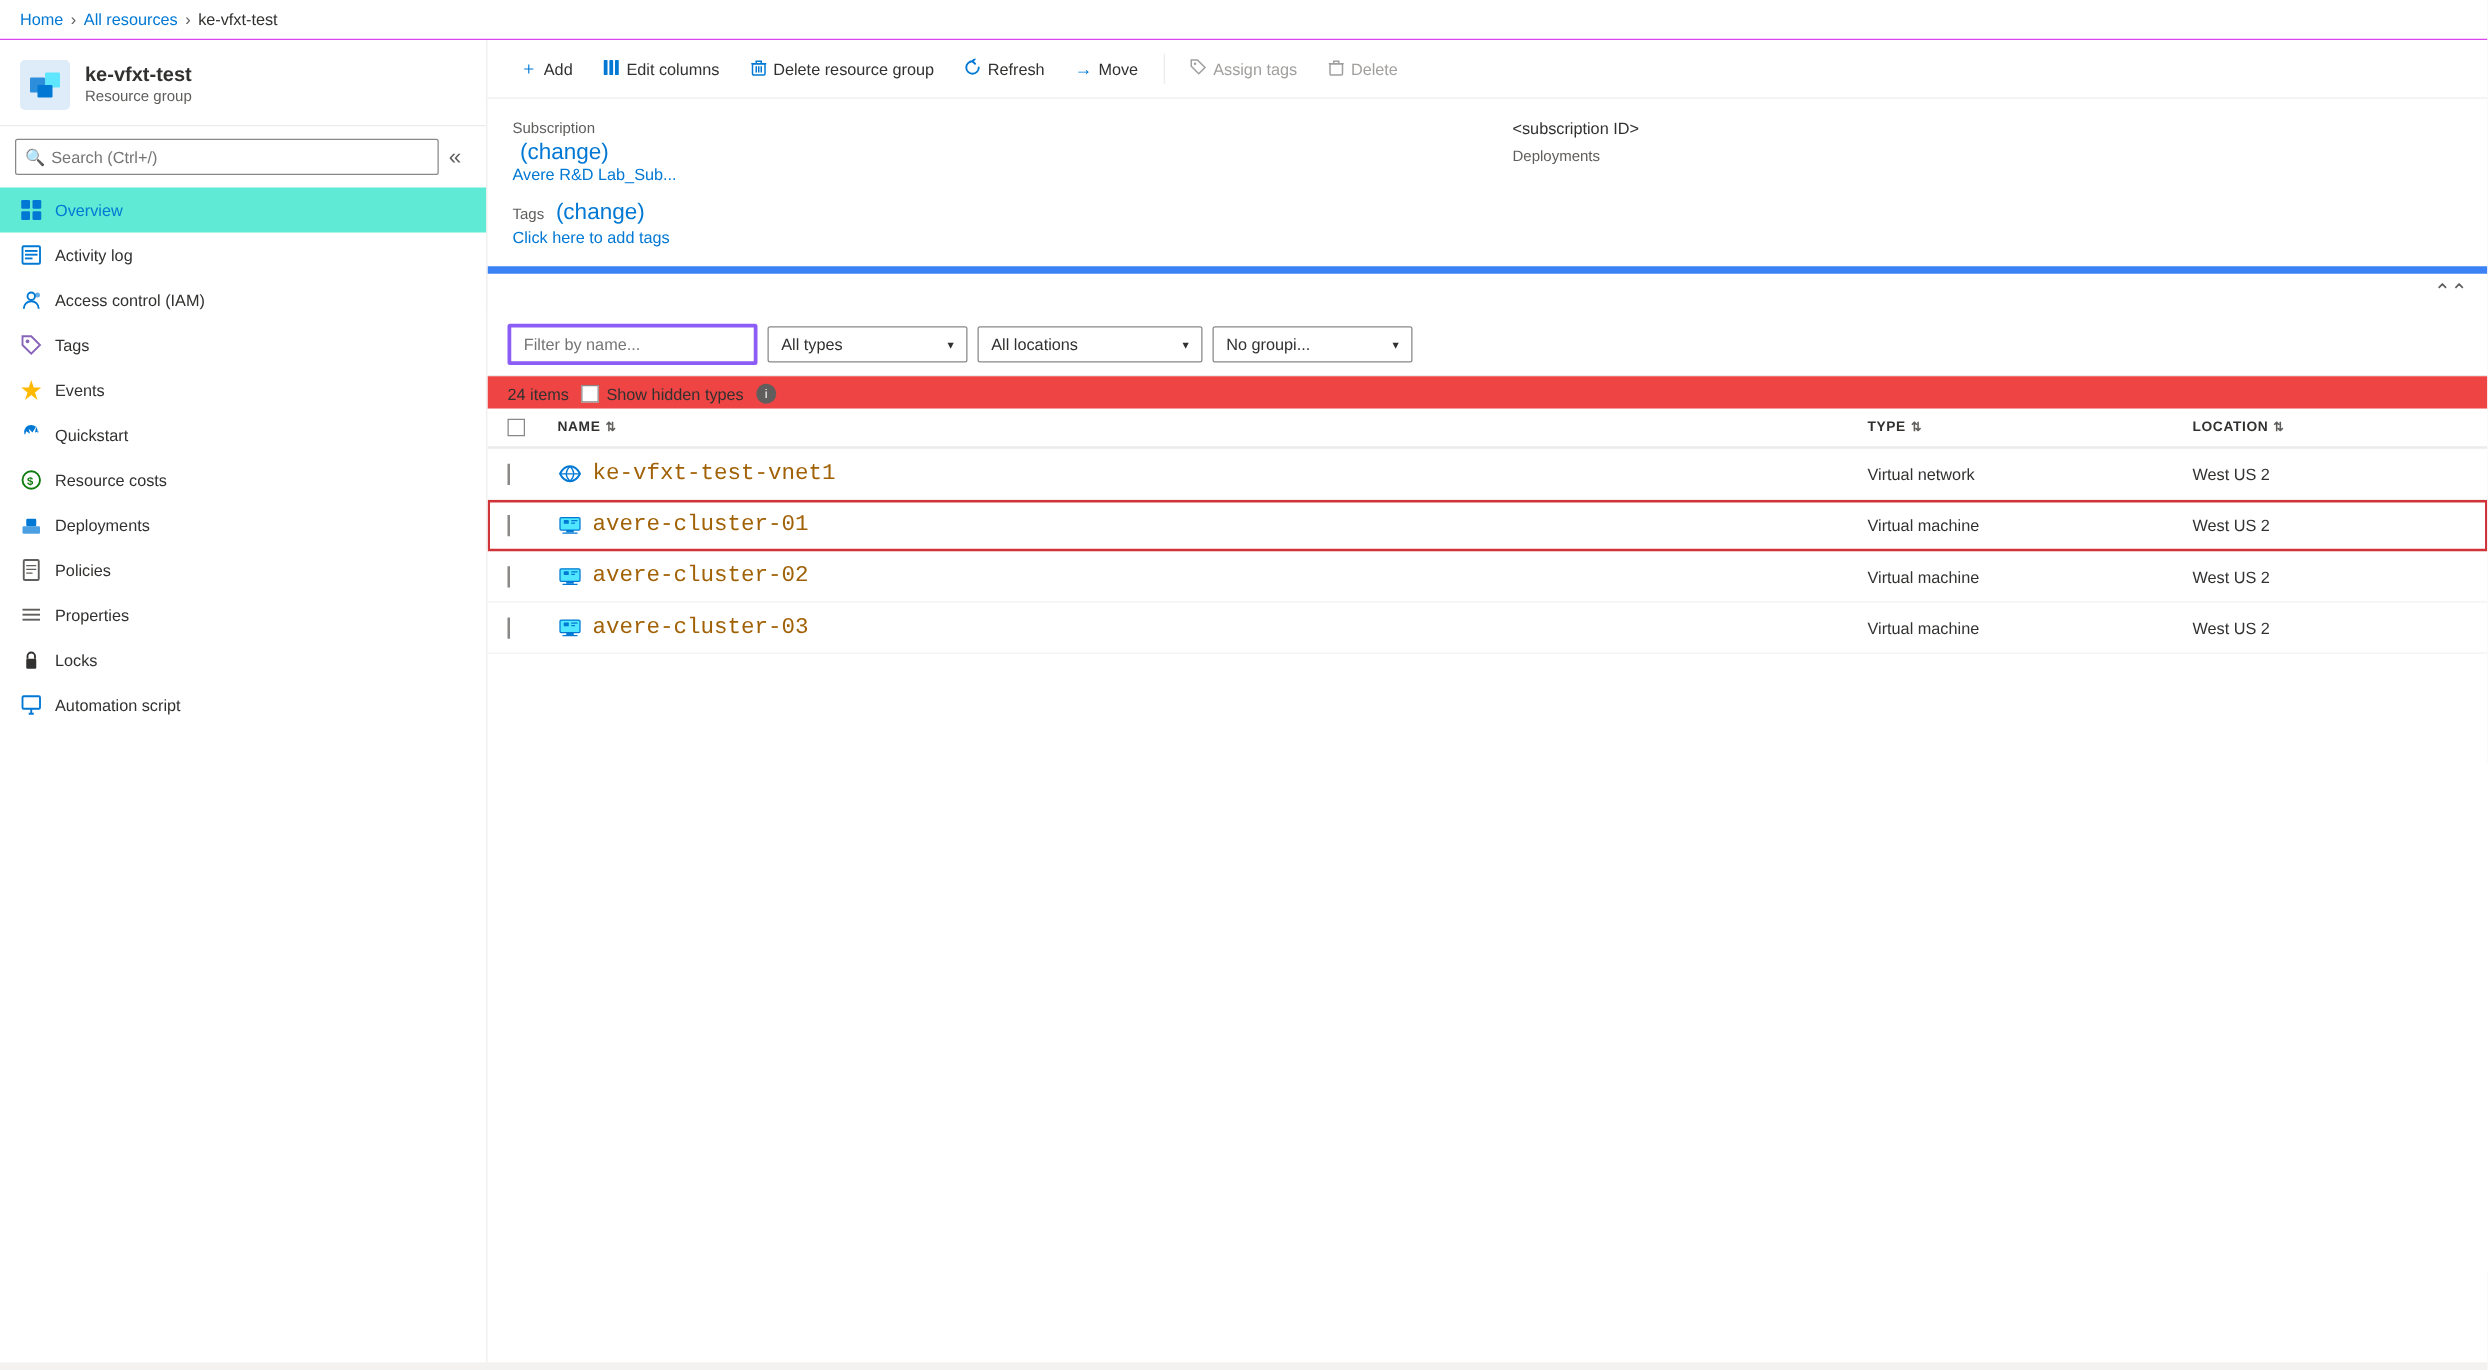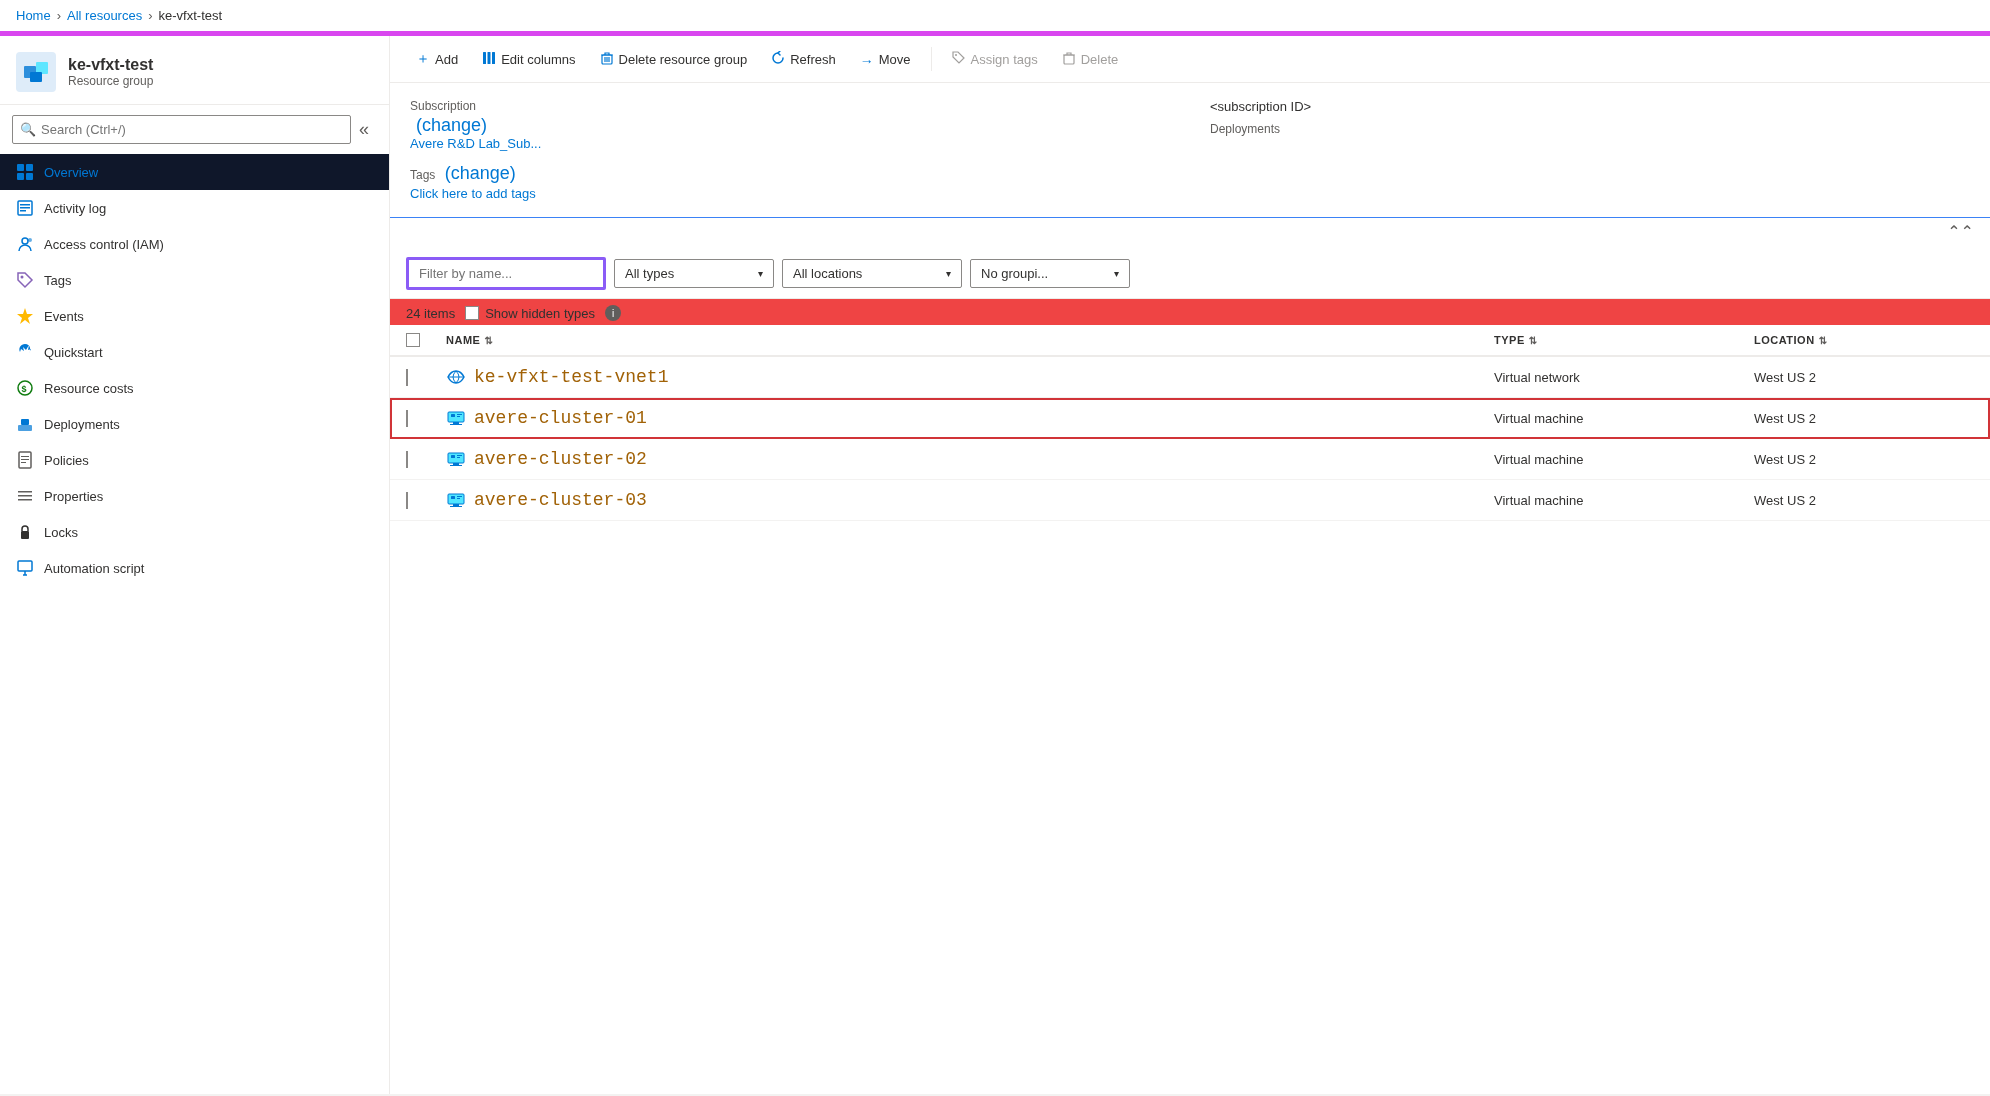--- a/index.html
+++ b/index.html
@@ -2,21 +2,21 @@
 <html><head>
   <meta charset="utf-8">
   <style>
     * { box-sizing: border-box; margin: 0; padding: 0; }
     body { font-family: 'Segoe UI', Arial, sans-serif; font-size: 13px; background: #f3f2f1; color: #323130; }
 
     
     .breadcrumb-bar {
       background: #fff;
       padding: 8px 16px;
-      border-bottom: 5px solid #d946ef;
+      border-bottom: 1px solid #d946ef;
       display: flex;
       align-items: center;
       gap: 6px;
       font-size: 13px;
     }
     .breadcrumb-link { color: #0078d4; text-decoration: none; cursor: pointer; }
     .breadcrumb-sep { color: #605e5c; }
     .breadcrumb-current { color: #323130; }
 
     
@@ -89,21 +89,21 @@
 
     .nav-item {
       display: flex;
       align-items: center;
       gap: 10px;
       padding: 9px 16px;
       cursor: pointer;
       font-size: 13px;
       color: #323130;
     }
-    .nav-item.active { background: #0f172a; color: #0078d4; }
+    .nav-item.active { background: #5eead4; color: #0078d4; }
     .nav-icon { width: 18px; height: 18px; display: flex; align-items: center; justify-content: center; font-size: 15px; }
 
     .nav-section-title {
       padding: 12px 16px 4px 16px;
       font-size: 12px;
       font-weight: 600;
       color: #323130;
       border-top: 1px solid #edebe9;
       margin-top: 4px;
     }
@@ -140,21 +140,21 @@
     }
     .toolbar-btn .btn-icon { font-size: 14px; color: #0078d4; }
     .toolbar-sep { width: 1px; height: 24px; background: #edebe9; margin: 0 6px; }
     .toolbar-btn.disabled { color: #a19f9d; }
     .toolbar-btn.disabled .btn-icon { color: #a19f9d; }
 
     
     .info-panel {
       padding: 16px 20px;
       background: #fff;
-      border-bottom: 1px solid #3b82f6;
+      border-bottom: 6px solid #3b82f6;
     }
     .info-grid {
       display: grid;
       grid-template-columns: 1fr 1fr;
       gap: 12px 40px;
     }
     .info-label { font-size: 12px; color: #605e5c; margin-bottom: 2px; }
     .info-value { font-size: 13px; color: #323130; }
     .info-link { color: #0078d4; cursor: pointer; text-decoration: none; }
     .info-change { color: #0078d4; cursor: pointer; margin-left: 6px; font-size: 18px; }

